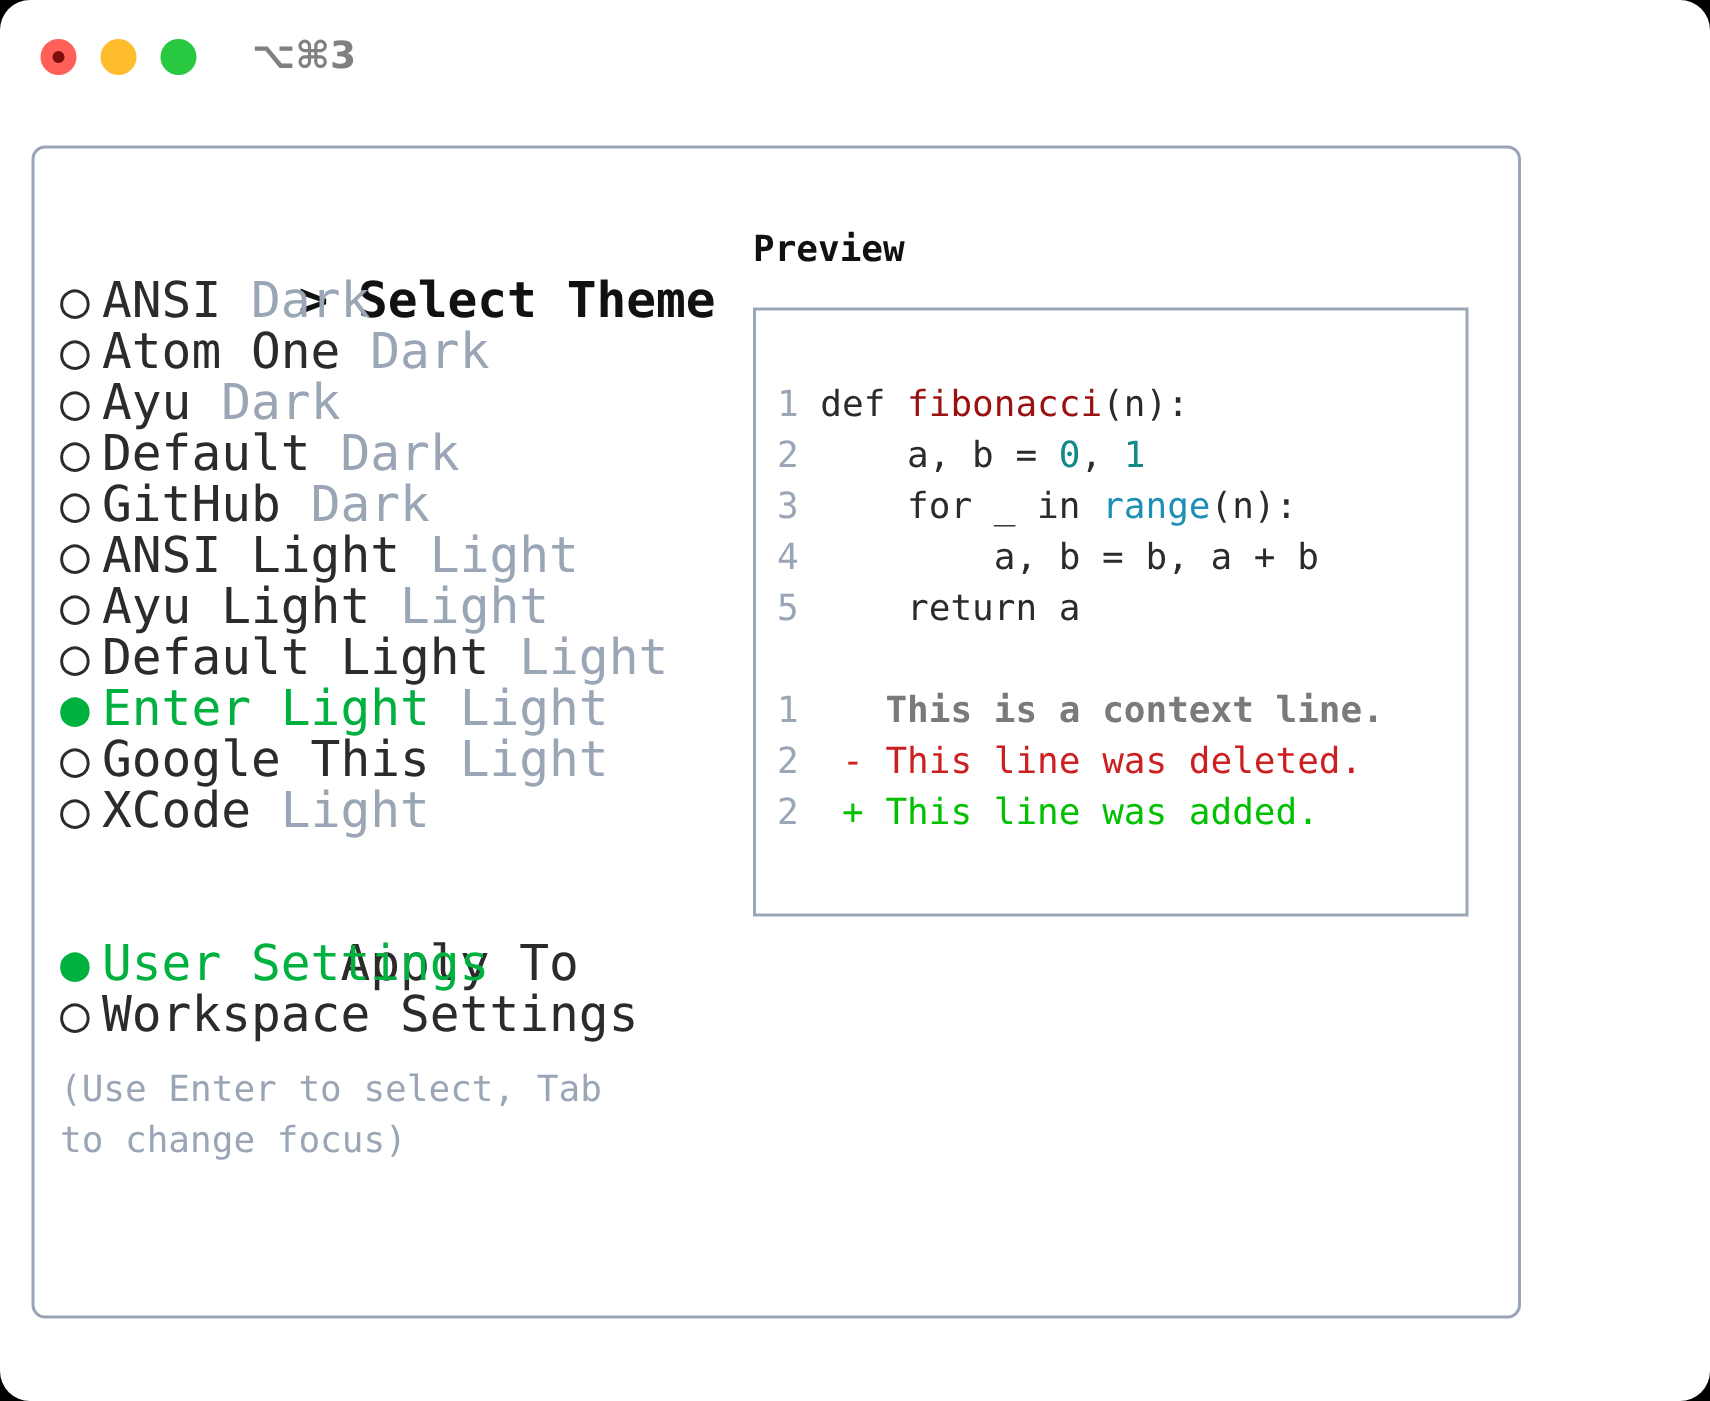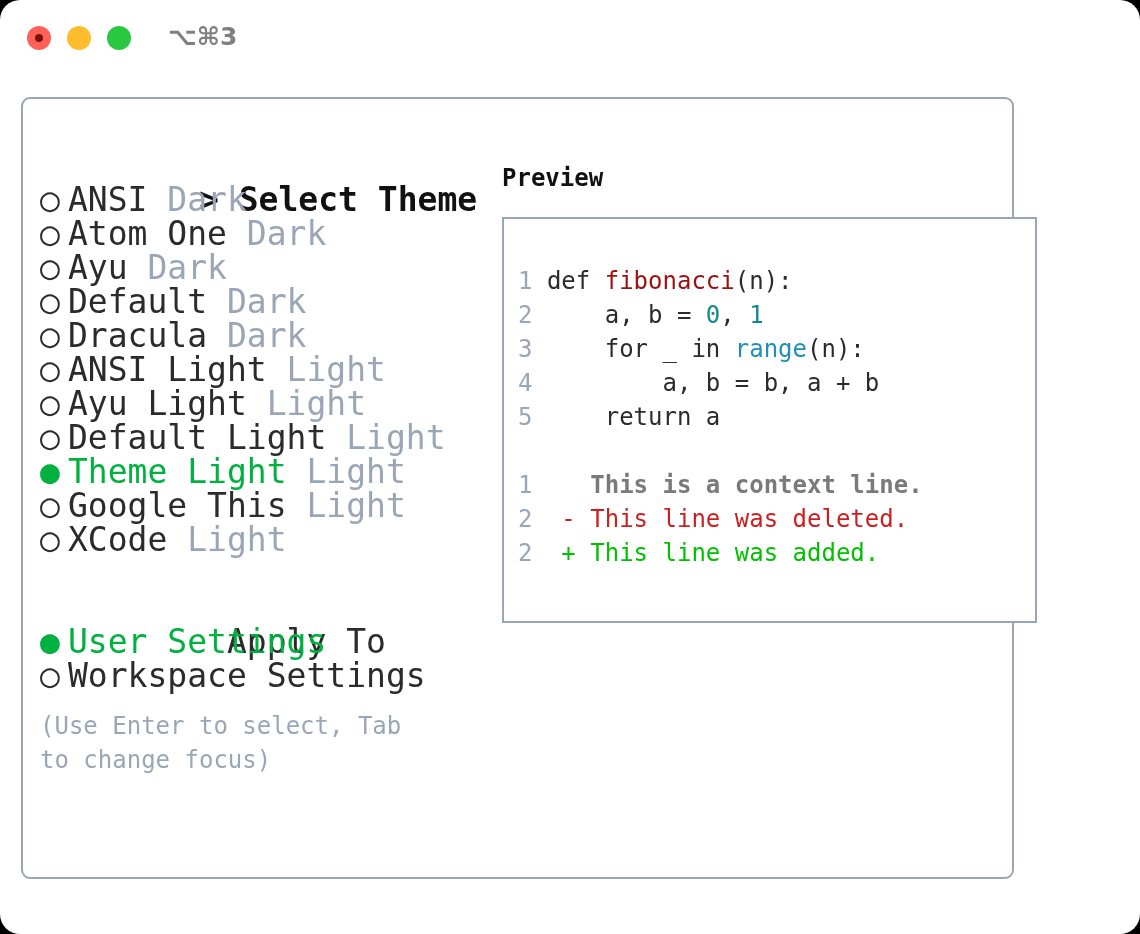--- a/index.html
+++ b/index.html
@@ -130,33 +130,32 @@
     width: 400px;
     white-space: pre-wrap;
   }
 
   
   .right-col {
     position: absolute;
     left: 479px;
     top: 50px;
     width: 480px;
-    margin-top: 12px;
   }
 
   .preview-title {
     font-size: 24px;
     line-height: 34px;
     font-weight: bold;
     color: #111111;
   }
 
   .code-box {
     margin-top: 22px;
-    width: 535px;
+    width: 477px;
     height: 406px;
     border: 2px solid #9aa6b5;
     box-sizing: border-box;
     background: #ffffff;
     padding: 45px 0 0 14px;
   }
 
   .code-line {
     font-size: 24px;
     line-height: 34px;
@@ -198,25 +197,25 @@
 
       <div class="row section-head">
         <span>&gt; </span><span>Select Theme</span>
       </div>
 
       <div id="theme-list">
           <div class="row"><span class="marker marker-unselected">○</span><span class="label-normal">ANSI</span><span> </span><span class="variant">Dark</span></div>
           <div class="row"><span class="marker marker-unselected">○</span><span class="label-normal">Atom One</span><span> </span><span class="variant">Dark</span></div>
           <div class="row"><span class="marker marker-unselected">○</span><span class="label-normal">Ayu</span><span> </span><span class="variant">Dark</span></div>
           <div class="row"><span class="marker marker-unselected">○</span><span class="label-normal">Default</span><span> </span><span class="variant">Dark</span></div>
-          <div class="row"><span class="marker marker-unselected">○</span><span class="label-normal">Dracula</span><span> </span><span class="variant">Dark</span></div>
+          <div class="row"><span class="marker marker-unselected">○</span><span class="label-normal">GitHub</span><span> </span><span class="variant">Dark</span></div>
           <div class="row"><span class="marker marker-unselected">○</span><span class="label-normal">ANSI Light</span><span> </span><span class="variant">Light</span></div>
           <div class="row"><span class="marker marker-unselected">○</span><span class="label-normal">Ayu Light</span><span> </span><span class="variant">Light</span></div>
           <div class="row"><span class="marker marker-unselected">○</span><span class="label-normal">Default Light</span><span> </span><span class="variant">Light</span></div>
-          <div class="row"><span class="marker marker-selected">●</span><span class="label-selected">Theme Light</span><span> </span><span class="variant">Light</span></div>
+          <div class="row"><span class="marker marker-selected">●</span><span class="label-selected">Enter Light</span><span> </span><span class="variant">Light</span></div>
           <div class="row"><span class="marker marker-unselected">○</span><span class="label-normal">Google This</span><span> </span><span class="variant">Light</span></div>
           <div class="row"><span class="marker marker-unselected">○</span><span class="label-normal">XCode</span><span> </span><span class="variant">Light</span></div>
         </div>
 
       <div class="spacer"></div>
 
       <div class="row section-head-plain">
         <span class="marker"></span><span>Apply To</span>
       </div>
 

